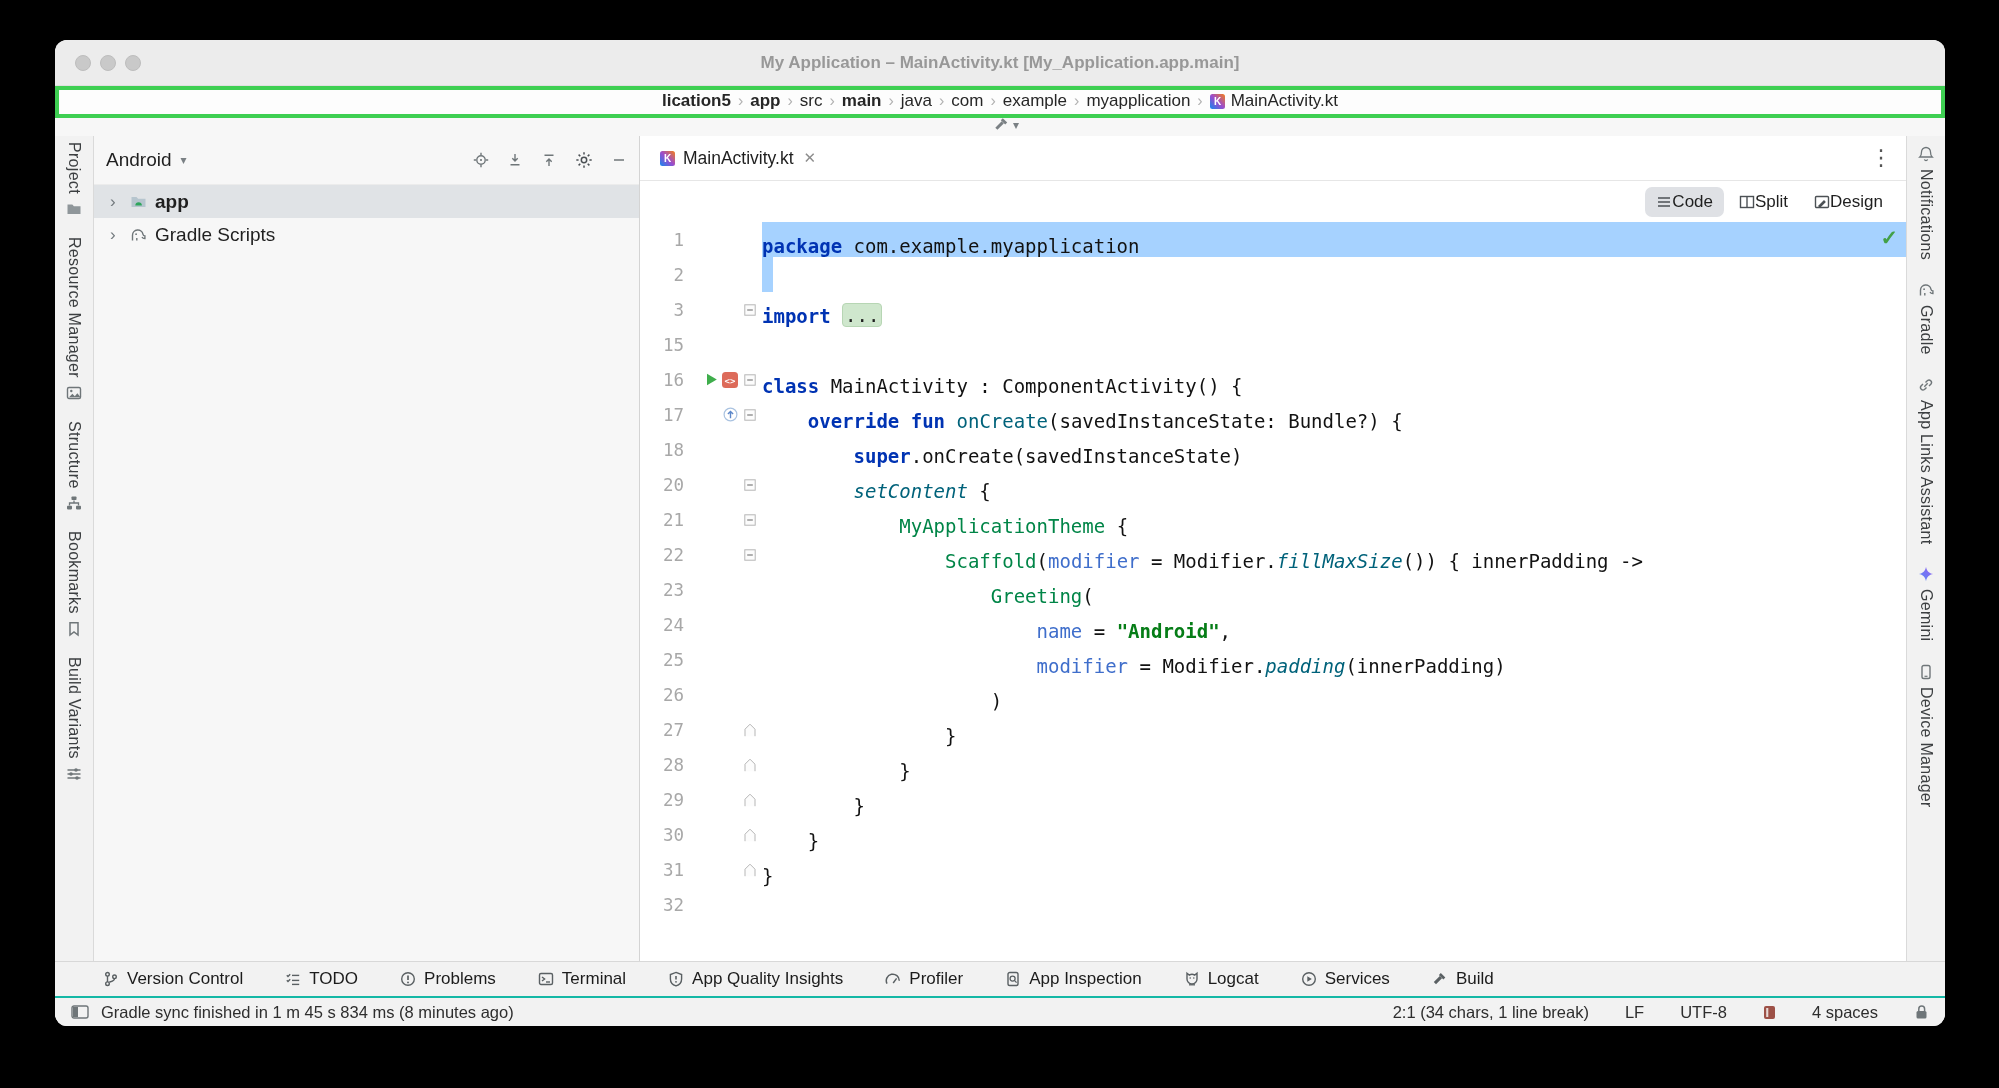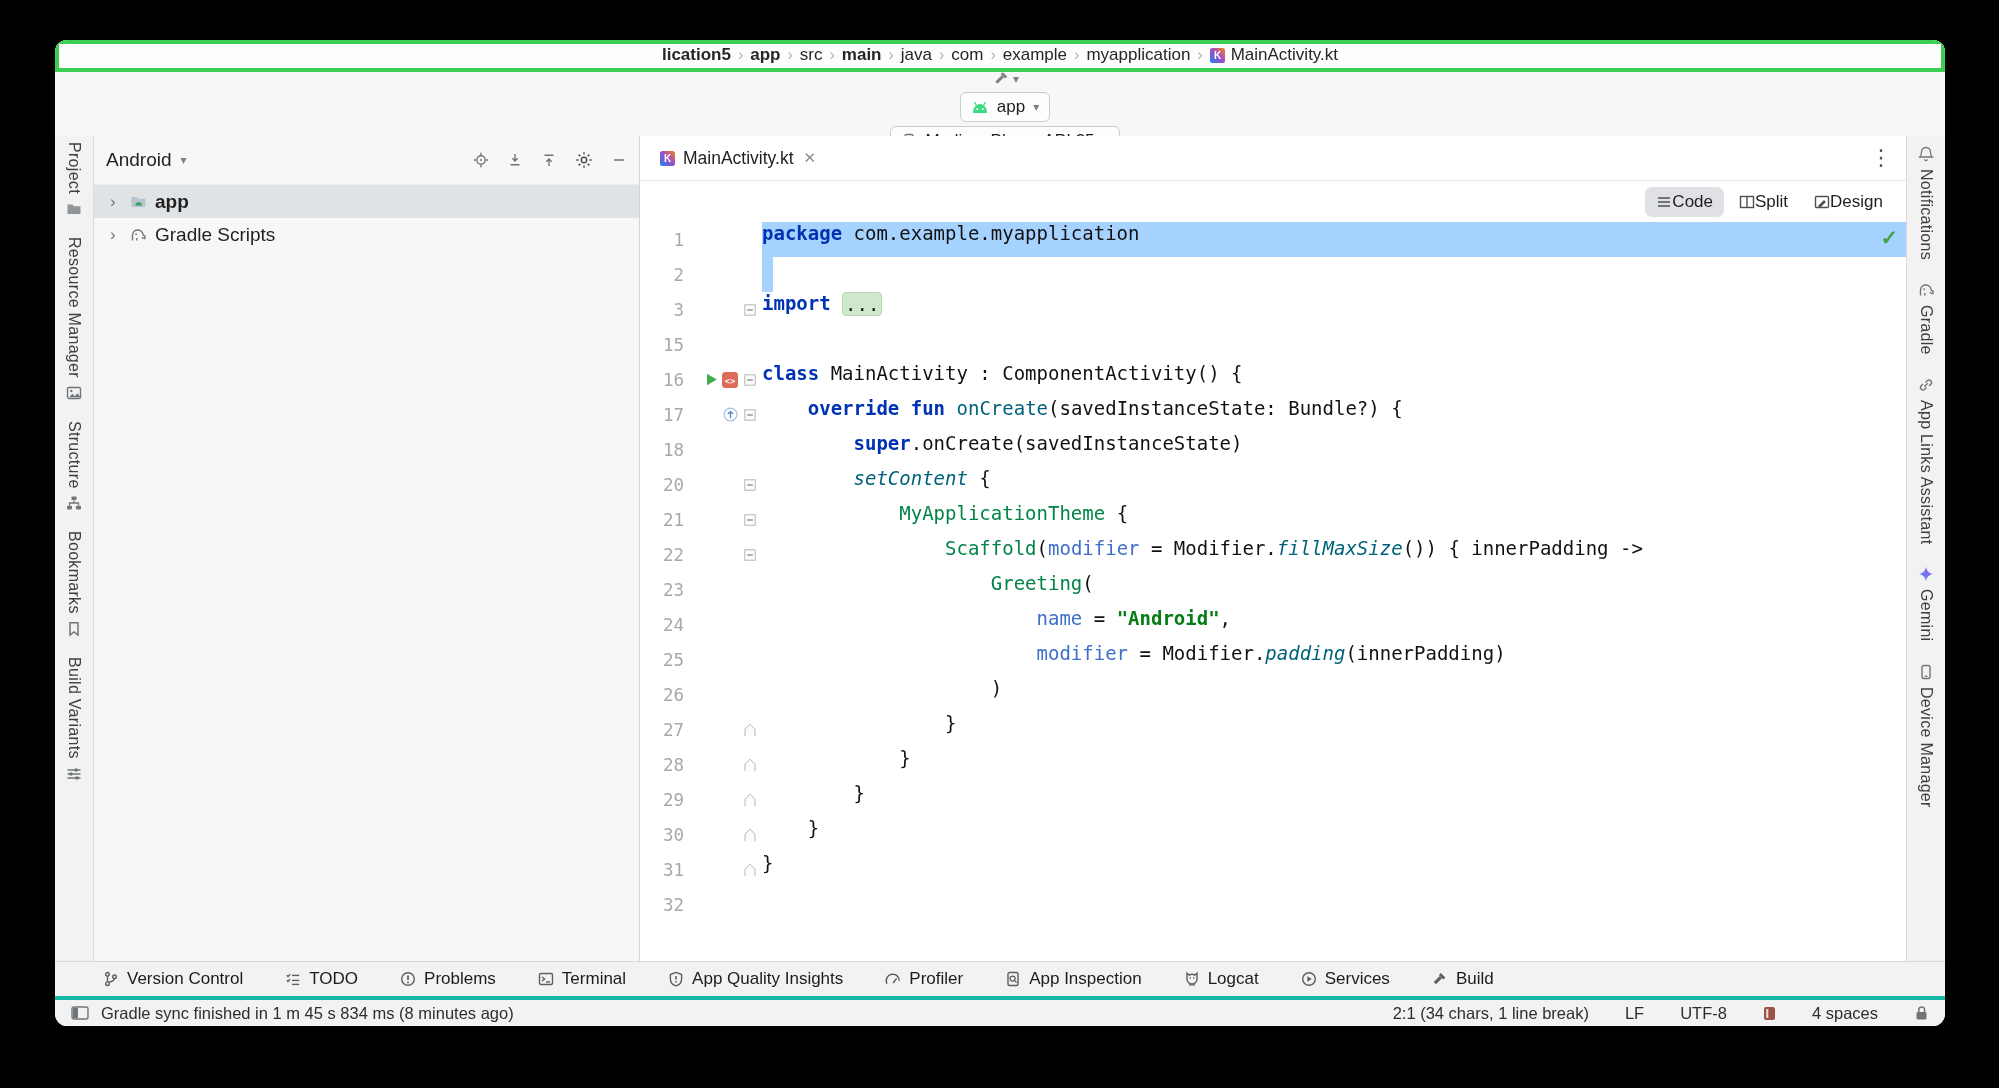--- a/index.html
+++ b/index.html
@@ -50,47 +50,53 @@
   .kebab{margin-left:auto;padding-right:14px;color:#555;font-size:22px;}
   .viewrow{height:42px;display:flex;align-items:center;justify-content:flex-end;padding-right:12px;gap:4px;}
   .vm{display:flex;align-items:center;font-size:17px;color:#1f1f1f;padding:5px 11px;border-radius:7px;}
   .vm.active{background:#dfe1e5;}
   .codearea{position:absolute;top:86px;left:0;right:0;bottom:0;overflow:hidden;}
   .crow{height:35px;display:flex;align-items:stretch;}
   .ln{width:54px;flex:none;text-align:right;color:#a8a8a8;font-size:17.5px;padding-right:10px;box-sizing:border-box;
       font-family:"DejaVu Sans Mono",monospace;display:flex;align-items:center;justify-content:flex-end;}
   .gic{width:44px;flex:none;display:flex;align-items:center;justify-content:flex-end;gap:3px;}
   .fcol{width:24px;flex:none;display:flex;align-items:center;justify-content:center;}
-  .txt{flex:1;min-width:0;white-space:pre;display:flex;align-items:flex-start;
+  .txt{flex:1;min-width:0;white-space:pre;display:flex;align-items:flex-end;
        font-family:"DejaVu Sans Mono",monospace;font-size:19px;color:#111;}
   .crow.sel .txt{background:#a6d2ff;}
   .crow.stub .txt::before{content:"";display:block;width:11px;height:100%;background:#a6d2ff;}
   .kw{color:#0033b3;font-weight:bold;}
   .p{color:#121212;}
   .fn{color:#00627a;}
   .fni{color:#00627a;font-style:italic;}
   .comp{color:#008547;}
   .named{color:#3f6ecb;}
   .str{color:#067d17;font-weight:bold;}
   .fold-pill{background:#cfe7cd;border:1px solid #b7d6b4;border-radius:4px;color:#1f1f1f;padding:0 2px;}
   .checkwidget{position:absolute;top:90px;right:8px;color:#43a047;font-size:21px;font-weight:bold;}
   
   .bottombar{position:absolute;left:0;right:0;bottom:30px;height:35px;background:#f2f2f2;border-top:1px solid #d8d8d8;
              display:flex;align-items:center;gap:42px;padding-left:48px;box-sizing:border-box;font-size:17px;color:#1c1c1c;}
   .bitem{display:flex;align-items:center;gap:8px;white-space:nowrap;}
-  .statusbar{position:absolute;left:0;right:0;bottom:0;height:30px;background:#f2f2f2;border-top:4px solid #14b8a6;
+  .statusbar{position:absolute;left:0;right:0;bottom:0;height:30px;background:#f2f2f2;border-top:2px solid #14b8a6;
              display:flex;align-items:center;padding:0 16px;gap:12px;font-size:16.5px;color:#2e2e2e;box-sizing:border-box;}
   .statusbar .grow{flex:1;}
   .sitem{margin-left:24px;white-space:nowrap;display:flex;align-items:center;gap:6px;}
 </style>
 </head>
 <body>
 
 <div class="window">
 
+  <div class="titlebar">
+    <div class="tl" style="left:20px"></div>
+    <div class="tl" style="left:45px"></div>
+    <div class="tl" style="left:70px"></div>
+    <div class="title">My Application – MainActivity.kt [My_Application.app.main]</div>
+  </div>
 
   <div class="toolbar">
     <div class="crumbs" id="breadcrumbs">
         <span class="crumb b">
           <span>lication5</span>
         </span>
         <span class="sep">›</span>
         <span class="crumb b">
           <span>app</span>
         </span>

